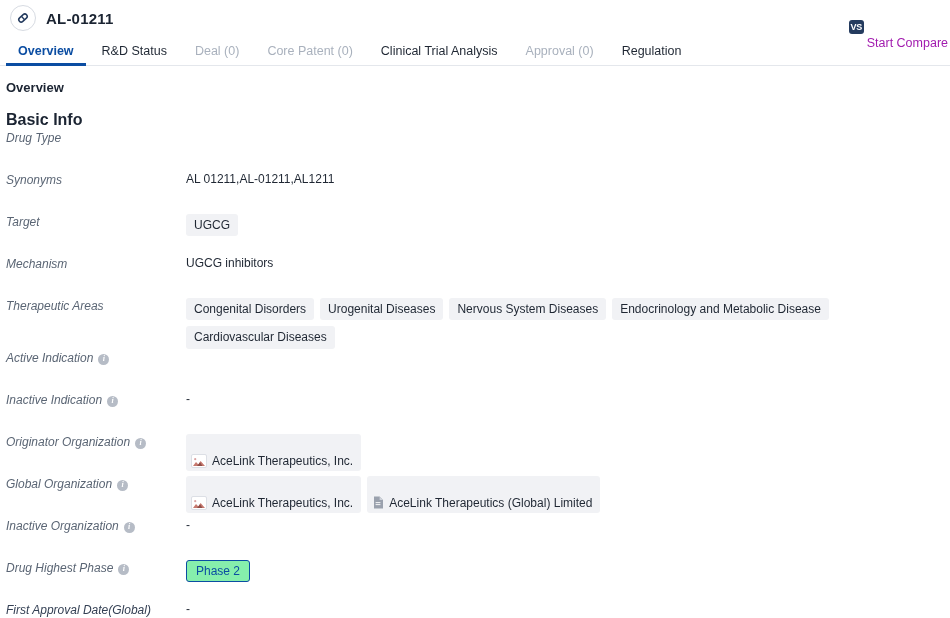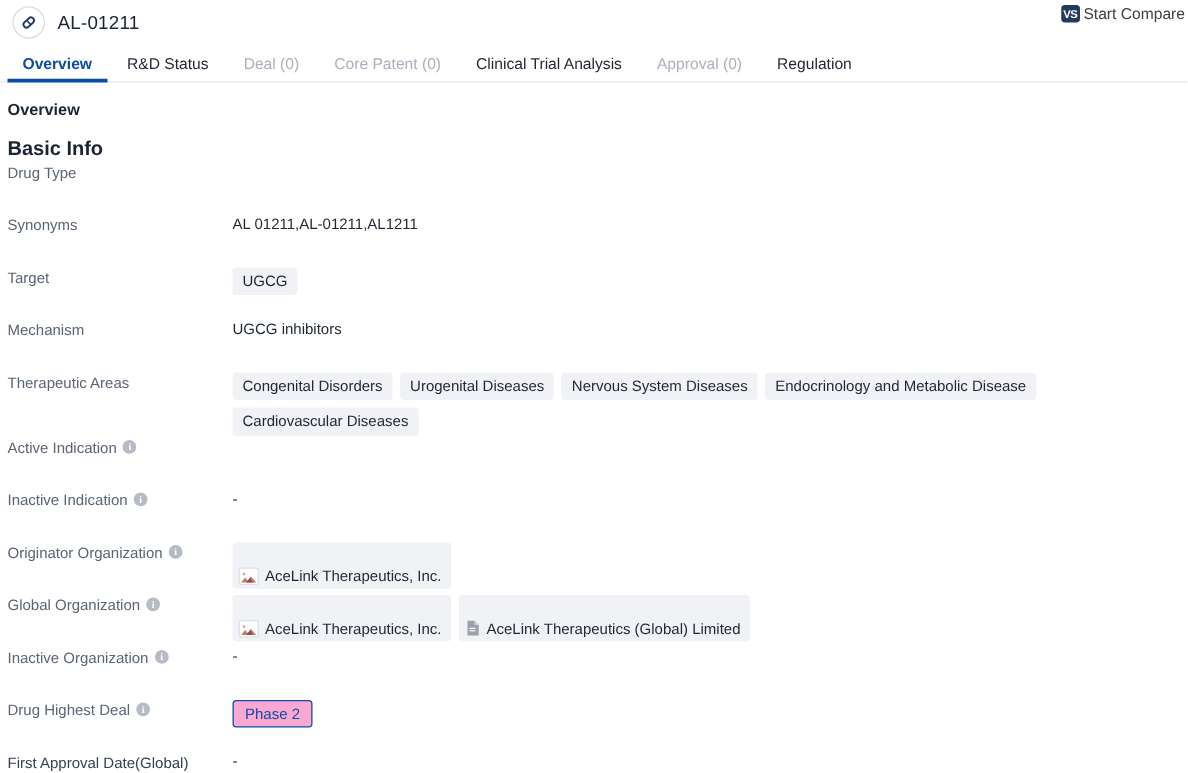--- a/index.html
+++ b/index.html
@@ -33,21 +33,21 @@
     background: #ffffff;
     display: flex;
     align-items: center;
     justify-content: center;
     flex: 0 0 auto;
   }
   .drug-avatar svg { display: block; }
   .drug-title {
     margin-left: 10px;
     font-size: 15px;
-    font-weight: normal;
+    font-weight: bold;
     color: #1b2432;
     letter-spacing: 0.2px;
   }
   .compare {
     position: absolute;
     right: 2px;
     top: 4px;
     display: flex;
     align-items: center;
     gap: 3px;
@@ -61,22 +61,23 @@
     color: #ffffff;
     font-size: 9px;
     font-weight: bold;
     display: flex;
     align-items: center;
     justify-content: center;
     letter-spacing: -0.3px;
   }
   .compare-label {
     font-size: 12.5px;
-    color: #404040;
-    white-space: nowrap;
+    color: #a21caf;
+    white-space: nowrap;
+    margin-top: 32px;
   }
 
   
   .tabs {
     position: relative;
     display: flex;
     align-items: flex-end;
     height: 30px;
     padding-left: 4px;
     border-bottom: 1px solid #e4e7ec;
@@ -129,23 +130,24 @@
     display: flex;
     align-items: flex-start;
     min-height: 42px;
   }
   .row-label {
     width: 180px;
     flex: 0 0 180px;
     font-size: 12px;
     color: #5a6574;
     display: flex;
-    align-items: center;
+    align-items: flex-end;
     gap: 5px;
     padding-top: 2px;
+    font-style: italic;
   }
   .row-label.dark { color: #344054; }
   .info-icon {
     width: 11px;
     height: 11px;
     border-radius: 50%;
     background: #b6bcc6;
     color: #ffffff;
     font-size: 8px;
     font-weight: bold;
@@ -209,21 +211,21 @@
     flex: 0 0 auto;
     display: inline-flex;
     align-items: center;
     justify-content: center;
   }
   .phase-badge {
     display: inline-block;
     border: 1px solid #0b4da2;
     border-radius: 3px;
     color: #0b4da2;
-    background: #f9a8d4;
+    background: #86efac;
     font-size: 12px;
     padding: 3px 9px;
     line-height: 1.2;
     white-space: nowrap;
   }
 </style>
 </head>
 <body>
 
 <div class="header">
@@ -366,21 +368,21 @@
         <div class="row-label">
           <span>Inactive Organization</span>
           <span class="info-icon">i</span>
         </div>
         <div class="row-value">
           <span class="dash">-</span>
         </div>
       </div>
       <div class="row">
         <div class="row-label">
-          <span>Drug Highest Deal</span>
+          <span>Drug Highest Phase</span>
           <span class="info-icon">i</span>
         </div>
         <div class="row-value">
           <span class="phase-badge">Phase 2</span>
         </div>
       </div>
       <div class="row">
         <div class="row-label dark">
           <span>First Approval Date(Global)</span>
         </div>

